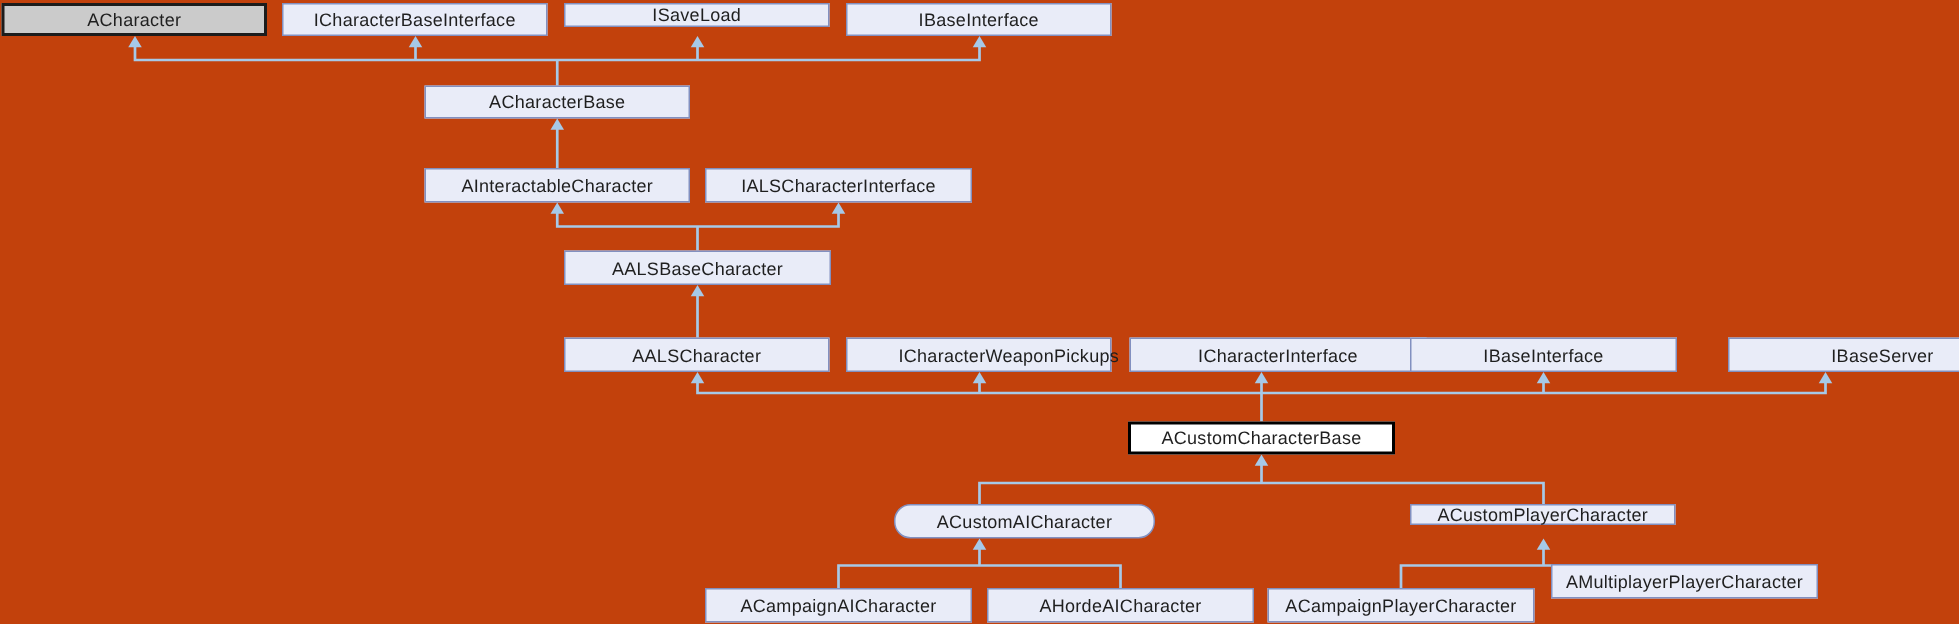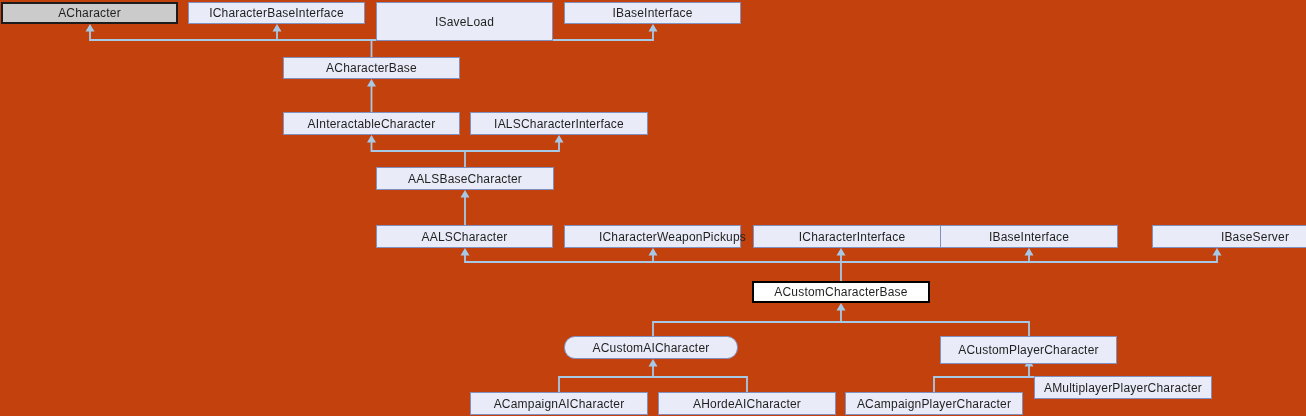--- a/index.html
+++ b/index.html
@@ -83,39 +83,39 @@
       <path d="M1029,248 L1024.5,255.5 L1033.5,255.5 Z"></path>
       <path d="M1217,248 L1212.5,255.5 L1221.5,255.5 Z"></path>
       <path d="M841,303 L836.5,310.5 L845.5,310.5 Z"></path>
       <path d="M653,359 L648.5,366.5 L657.5,366.5 Z"></path>
       <path d="M1029,359 L1024.5,366.5 L1033.5,366.5 Z"></path>
     </g>
   </svg>
 
   <div class="node external" style="left:1px;   top:2px;   width:177px; height:22px;">ACharacter</div>
   <div class="node" style="left:188px; top:2px;   width:177px; height:22px;">ICharacterBaseInterface</div>
-  <div class="node" style="left:376px; top:2px;   width:177px; height:39px;">ISaveLoad</div>
+  <div class="node" style="left:376px; top:2px;   width:177px; height:16px;">ISaveLoad</div>
   <div class="node" style="left:564px; top:2px;   width:177px; height:22px;">IBaseInterface</div>
 
   <div class="node" style="left:283px; top:112px; width:177px; height:23px;">AInteractableCharacter</div>
 
   <div class="node" style="left:283px; top:57px;  width:177px; height:22px;">ACharacterBase</div>
   <div class="node" style="left:470px; top:112px; width:178px; height:23px;">IALSCharacterInterface</div>
 
   <div class="node" style="left:376px; top:167px; width:178px; height:23px;text-align:center;">AALSBaseCharacter</div>
 
   <div class="node" style="left:376px; top:225px; width:177px; height:23px;">AALSCharacter</div>
   <div class="node" style="left:564px; top:225px; width:177px; height:23px;padding-left:40px;">ICharacterWeaponPickups</div>
   <div class="node" style="left:753px; top:225px; width:198px; height:23px;">ICharacterInterface</div>
   <div class="node" style="left:940px; top:225px; width:178px; height:23px;">IBaseInterface</div>
   <div class="node" style="left:1152px; top:225px; width:178px; height:23px;padding-left:28px;">IBaseServer</div>
 
   <div class="node current" style="left:752px; top:281px; width:178px; height:22px;">ACustomCharacterBase</div>
 
-  <div class="node" style="left:564px; top:336px; width:174px; height:23px;border-radius:11px;">ACustomAICharacter</div>
-  <div class="node" style="left:940px; top:336px; width:177px; height:28px;">ACustomPlayerCharacter</div>
+  <div class="node" style="left:596px; top:336px; width:174px; height:23px;border-radius:11px;">ACustomAICharacter</div>
+  <div class="node" style="left:940px; top:336px; width:177px; height:14px;">ACustomPlayerCharacter</div>
 
   <div class="node" style="left:470px; top:392px; width:178px; height:23px;">ACampaignAICharacter</div>
   <div class="node" style="left:658px; top:392px; width:178px; height:23px;">AHordeAICharacter</div>
   <div class="node" style="left:845px; top:392px; width:178px; height:23px;">ACampaignPlayerCharacter</div>
   <div class="node" style="left:1034px; top:376px; width:178px; height:23px;">AMultiplayerPlayerCharacter</div>
 
 </div>
 
 </body></html>

